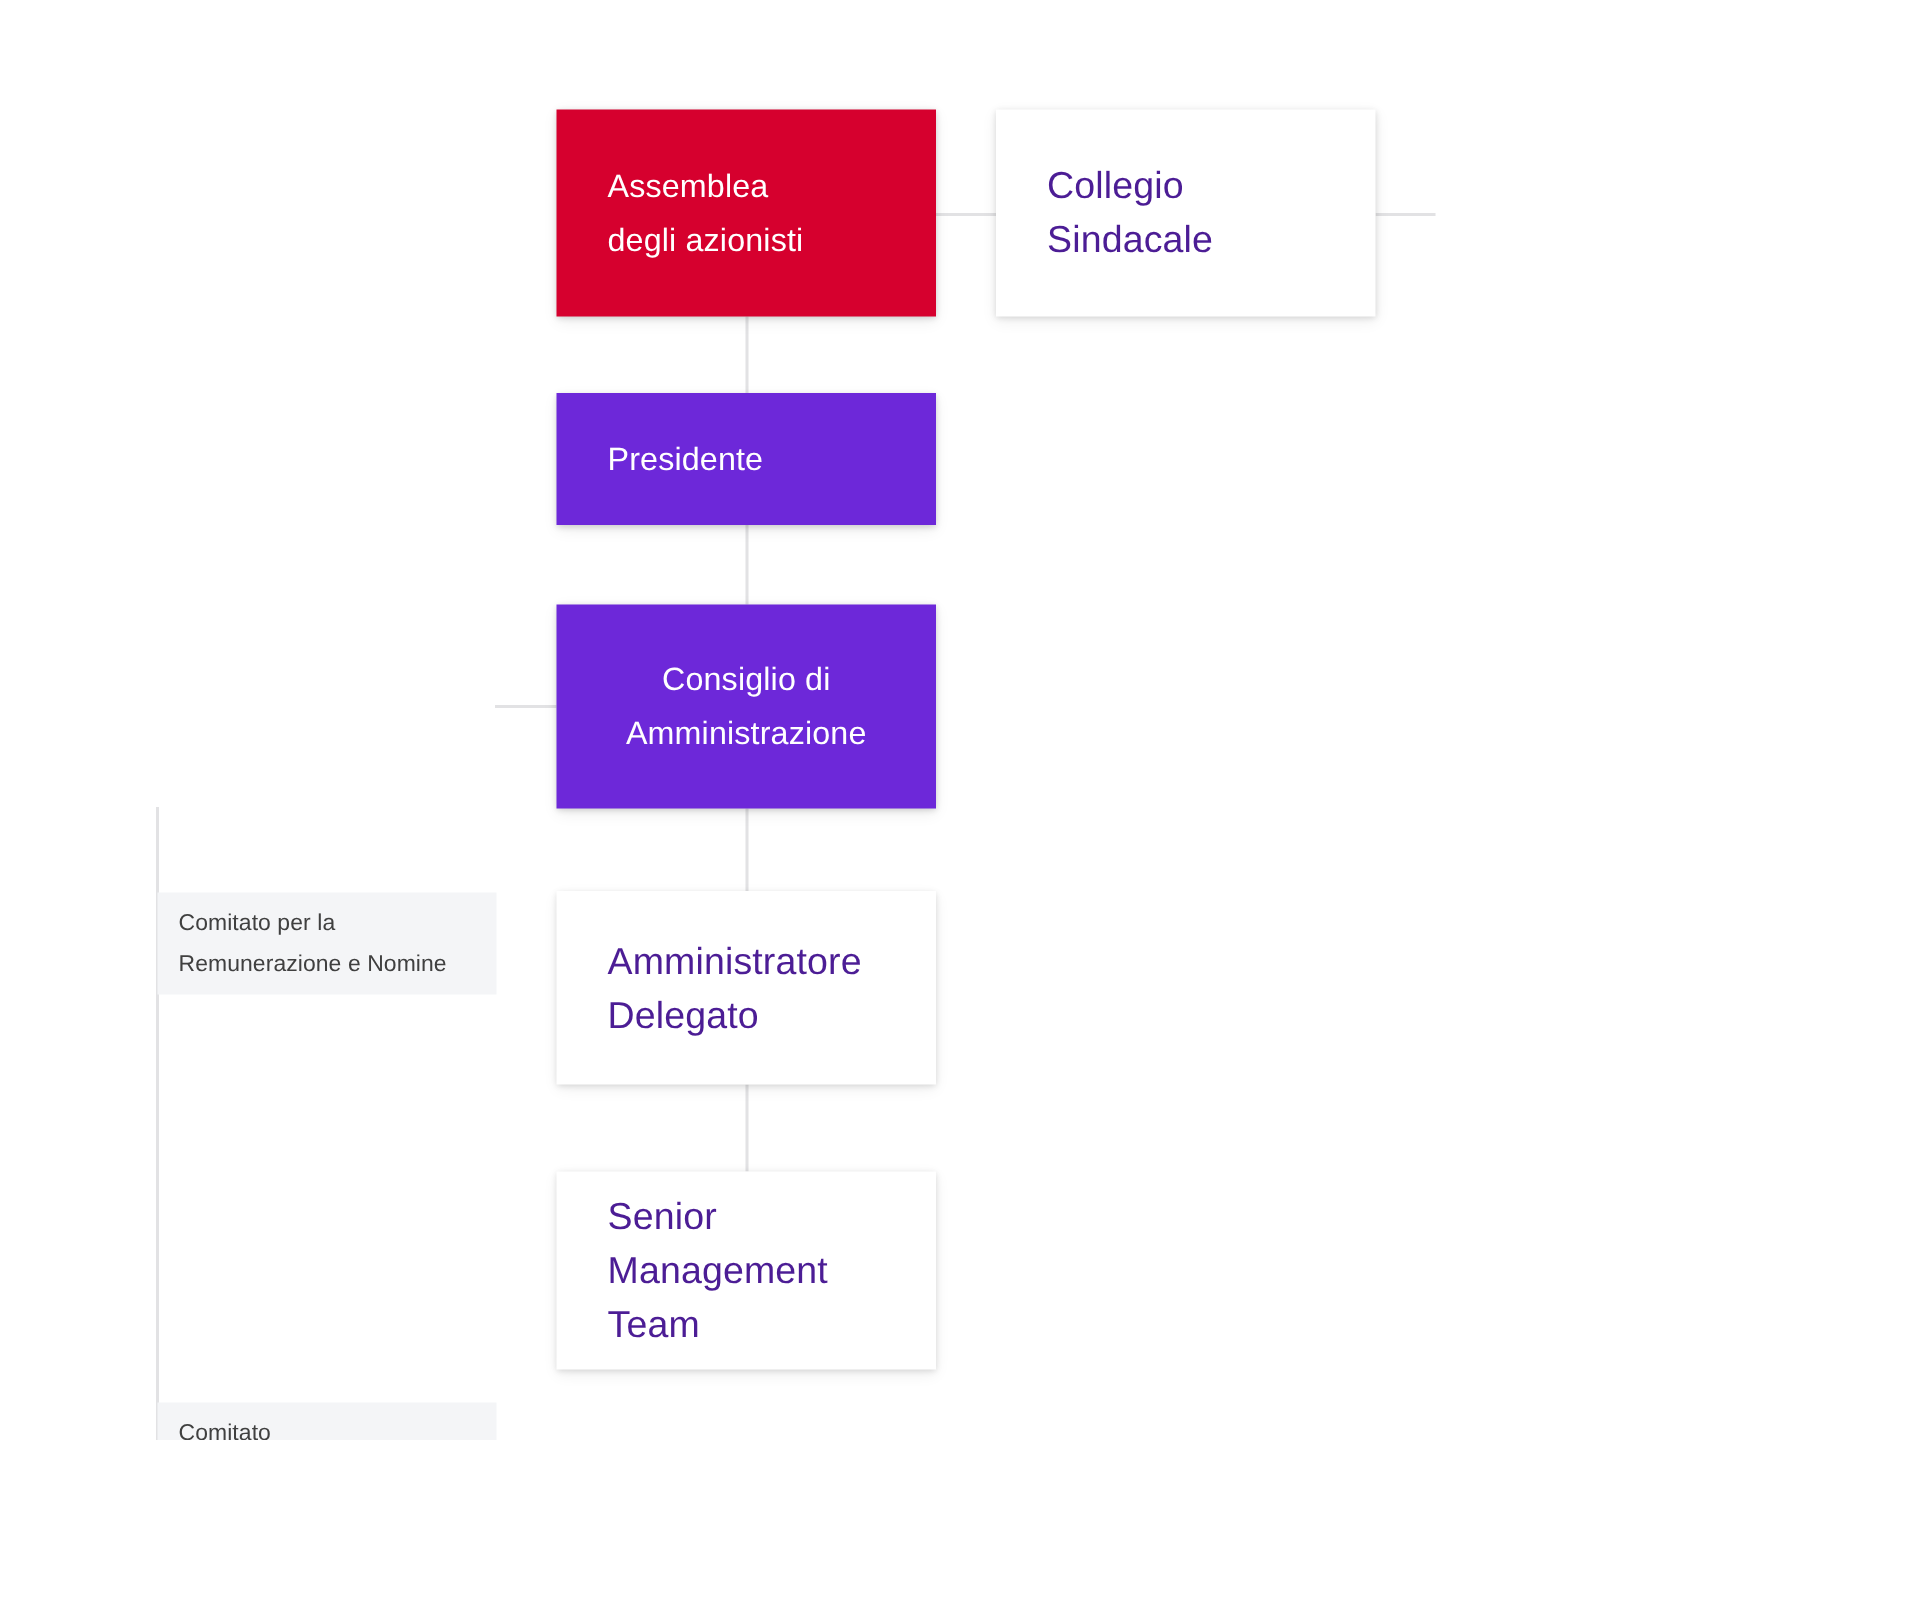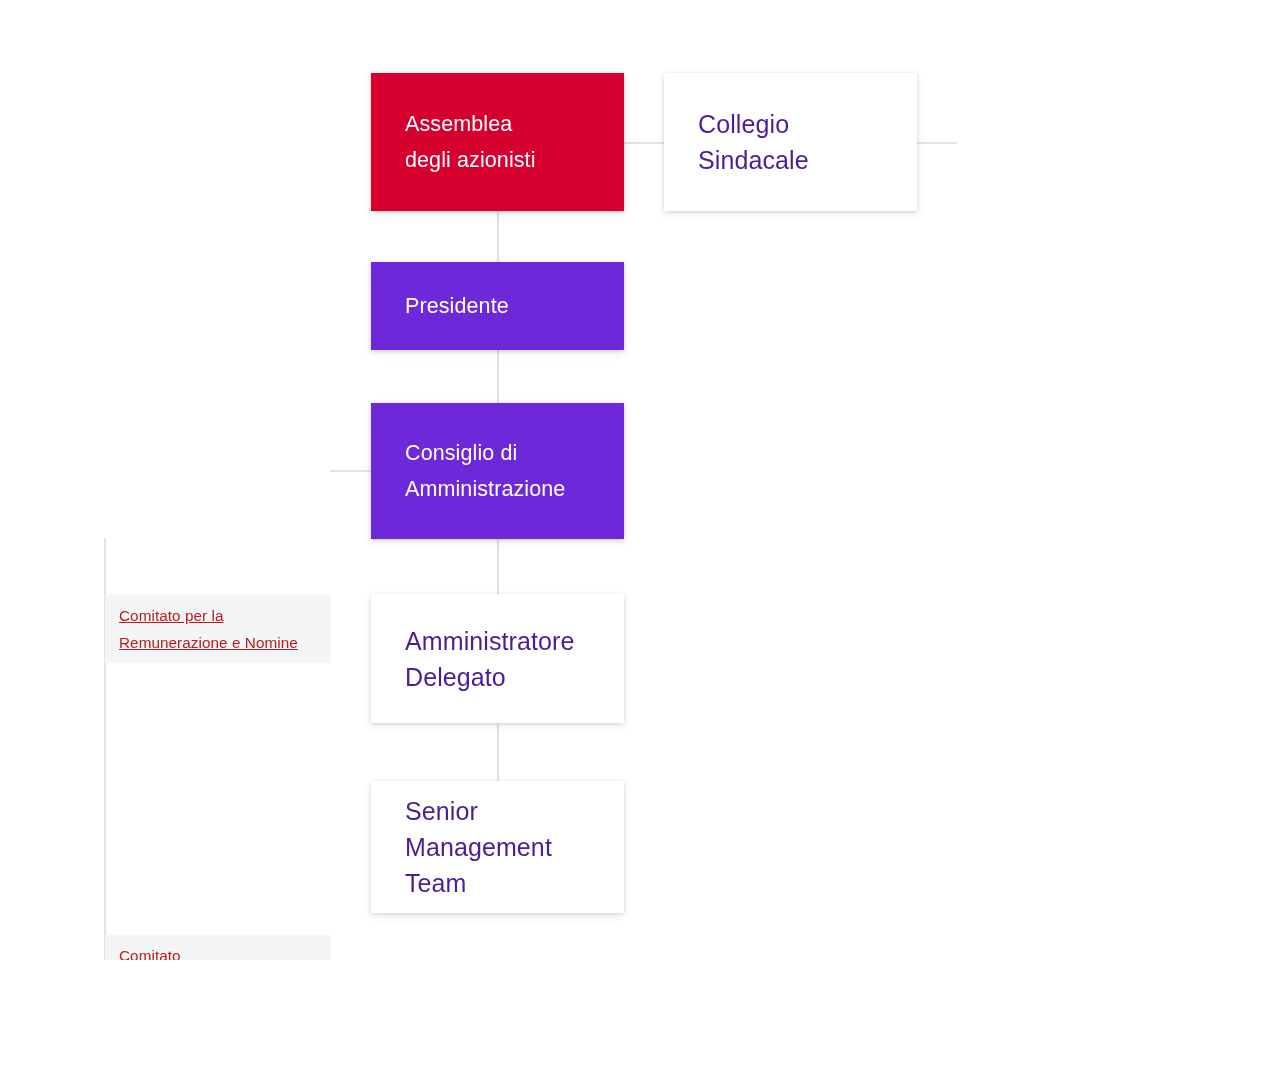--- a/index.html
+++ b/index.html
@@ -85,26 +85,25 @@
     letter-spacing: 0.1px;
   }
 
   
   .node.chip {
     background: #f4f5f7;
     padding: 0 14px;
     box-shadow: none;
   }
   .node.chip .label {
-    color: #b91c1c;
+    color: #404040;
     font-size: 15.3px;
     line-height: 27px;
     font-weight: 400;
     letter-spacing: 0.05px;
-    text-decoration: underline;
   }
 </style>
 </head>
 <body>
 
 <div id="chart-root">
 
   <div class="conn h" style="left:624px; top:142px; width:40px;"></div>
 
   <div class="conn h" style="left:917px; top:142px; width:40px;"></div>
@@ -129,21 +128,21 @@
   <div class="node card" style="left:664px; top:73px; width:253px; height:138px;">
     <span class="label">Collegio
 Sindacale</span>
   </div>
 
 
   <div class="node gray" style="left:371px; top:262px; width:253px; height:88px;">
     <span class="label">Presidente</span>
   </div>
 
-  <div class="node gray" style="left:371px; top:403px; width:253px; height:136px;">
+  <div class="node gray" style="left:371px; top:403px; width:253px; height:136px;text-align:center;">
     <span class="label">Consiglio di
 Amministrazione</span>
   </div>
 
 
   <div class="node chip" style="left:105px; top:595px; width:226px; height:68px;">
     <span class="label">Comitato per la
 Remunerazione e Nomine</span>
   </div>
 

